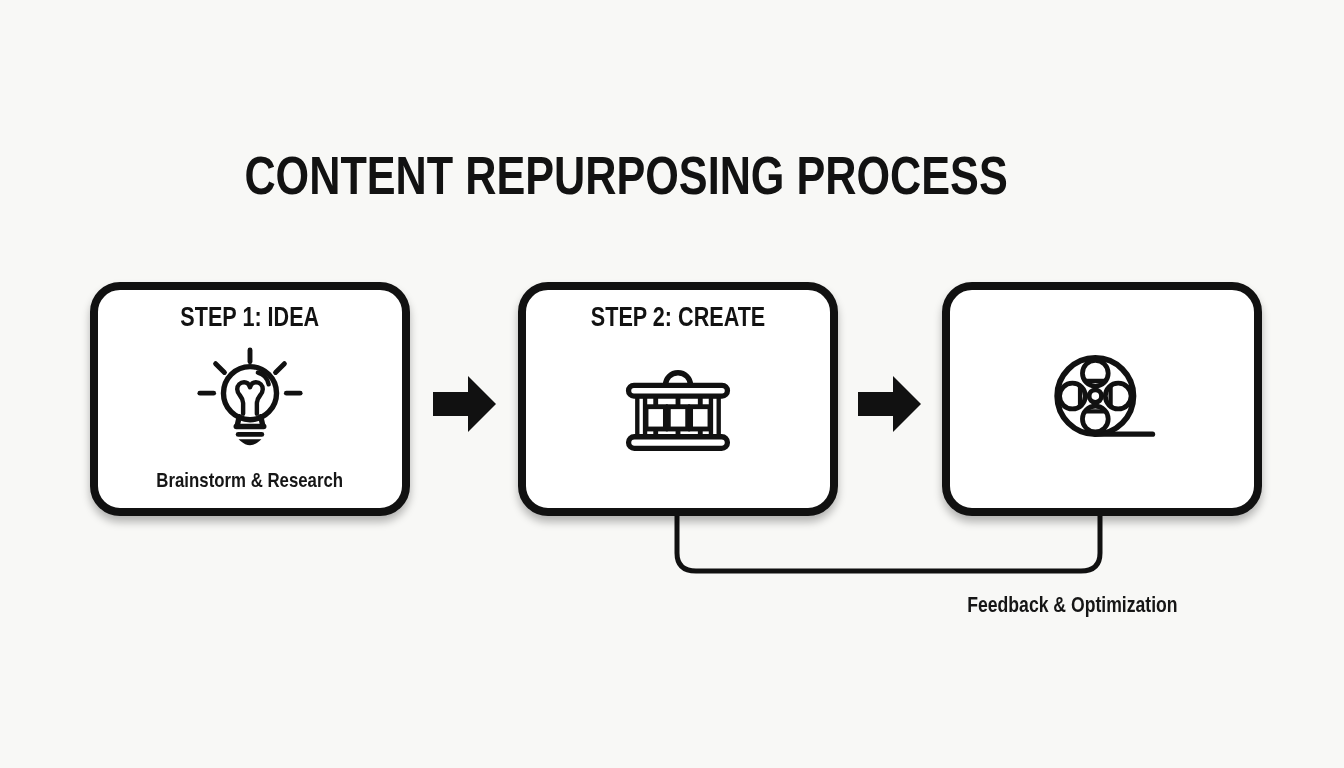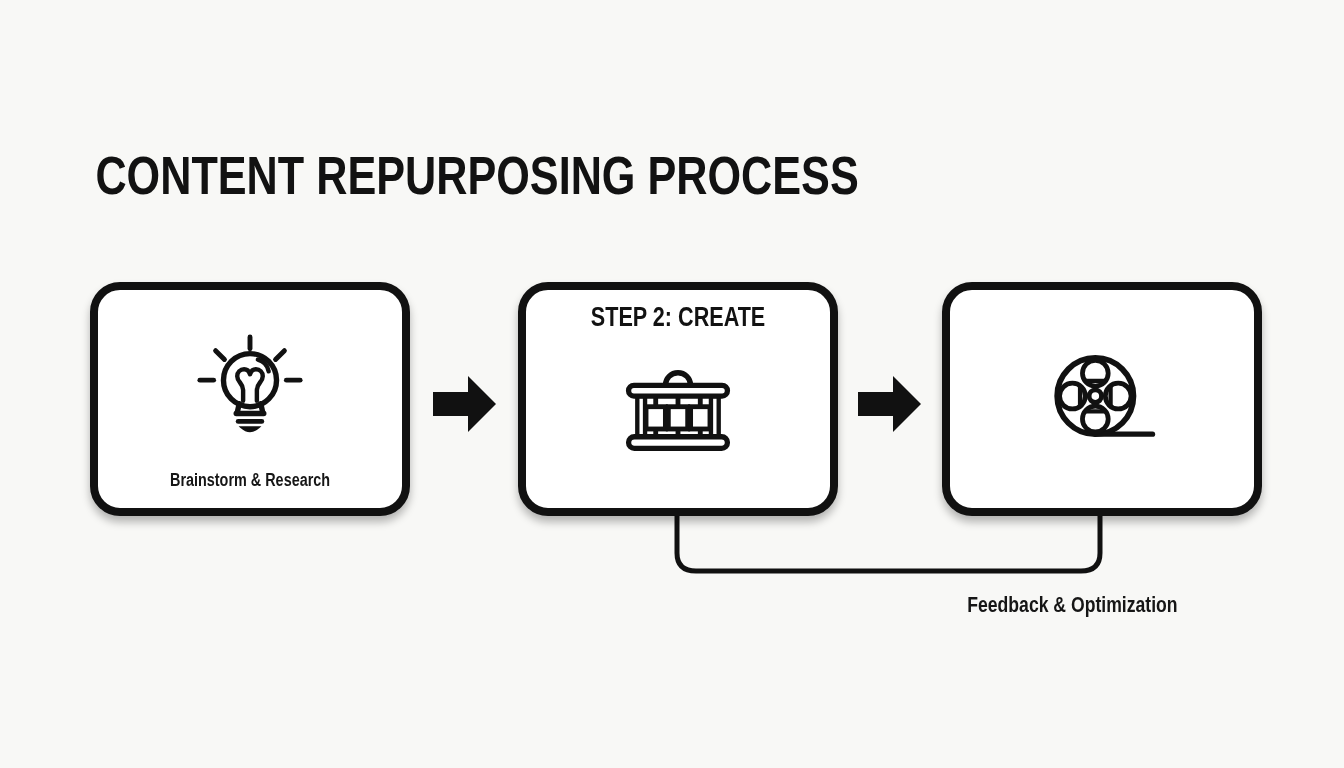--- a/index.html
+++ b/index.html
@@ -8,20 +8,21 @@
     background:#f8f8f6;
     font-family:"Liberation Sans", sans-serif;
     color:#111;
     overflow:hidden;
     position:relative;
   }
   .canvas{position:absolute;inset:0;}
 
   .main-title{
     position:absolute;top:148px;left:0;width:1252px;
+    text-align:center;
     font-weight:700;font-size:54px;line-height:1.0;
     letter-spacing:0px;color:#121212;
   }
   .cond{display:inline-block;transform:scaleX(0.80);transform-origin:center;white-space:nowrap;}
 
   .step-box{
     position:absolute;top:282px;height:234px;width:320px;
     box-sizing:border-box;
     background:#ffffff;
     border:8px solid #111;
@@ -36,21 +37,21 @@
   .box-3{left:942px;}
 
   .step-title{
     font-weight:700;font-size:27px;line-height:1.1;color:#121212;
   }
   .step-icon{
     flex:1;display:flex;align-items:center;justify-content:center;
     margin-top:2px;
   }
   .step-subtitle{
-    font-weight:700;font-size:18px;line-height:1.1;color:#161616;
+    font-weight:700;font-size:21px;line-height:1.1;color:#161616;
   }
 
   .flow-arrow{position:absolute;top:375px;width:64px;height:58px;z-index:1;}
   .arrow-1{left:433px;}
   .arrow-2{left:858px;}
 
   .feedback-connector{position:absolute;left:650px;top:512px;z-index:0;}
 
   .feedback-label{
     position:absolute;left:941px;top:592px;width:320px;
@@ -65,20 +66,23 @@
 
   <svg class="feedback-connector" width="470" height="66" viewBox="0 0 470 66">
     <path d="M 27,-2 L 27,41 Q 27,59 46,59 L 431,59 Q 450,59 450,41 L 450,-2" fill="none" stroke="#111" stroke-width="5"></path>
   </svg>
 
   <div class="main-title">
     <span class="cond">CONTENT REPURPOSING PROCESS</span>
   </div>
 
   <div class="step-box box-1">
+    <div class="step-title">
+      <span class="cond">STEP 1: IDEA</span>
+    </div>
     <div class="step-icon">
       <svg width="118" height="114" viewBox="0 0 120 116">
         <g stroke="#111" fill="none" stroke-linecap="round">
 
           <line x1="60" y1="6" x2="60" y2="18" stroke-width="5"></line>
           <line x1="25" y1="20" x2="34" y2="29" stroke-width="5"></line>
           <line x1="95" y1="20" x2="86" y2="29" stroke-width="5"></line>
           <line x1="9" y1="50" x2="23" y2="50" stroke-width="5"></line>
           <line x1="111" y1="50" x2="97" y2="50" stroke-width="5"></line>
 

